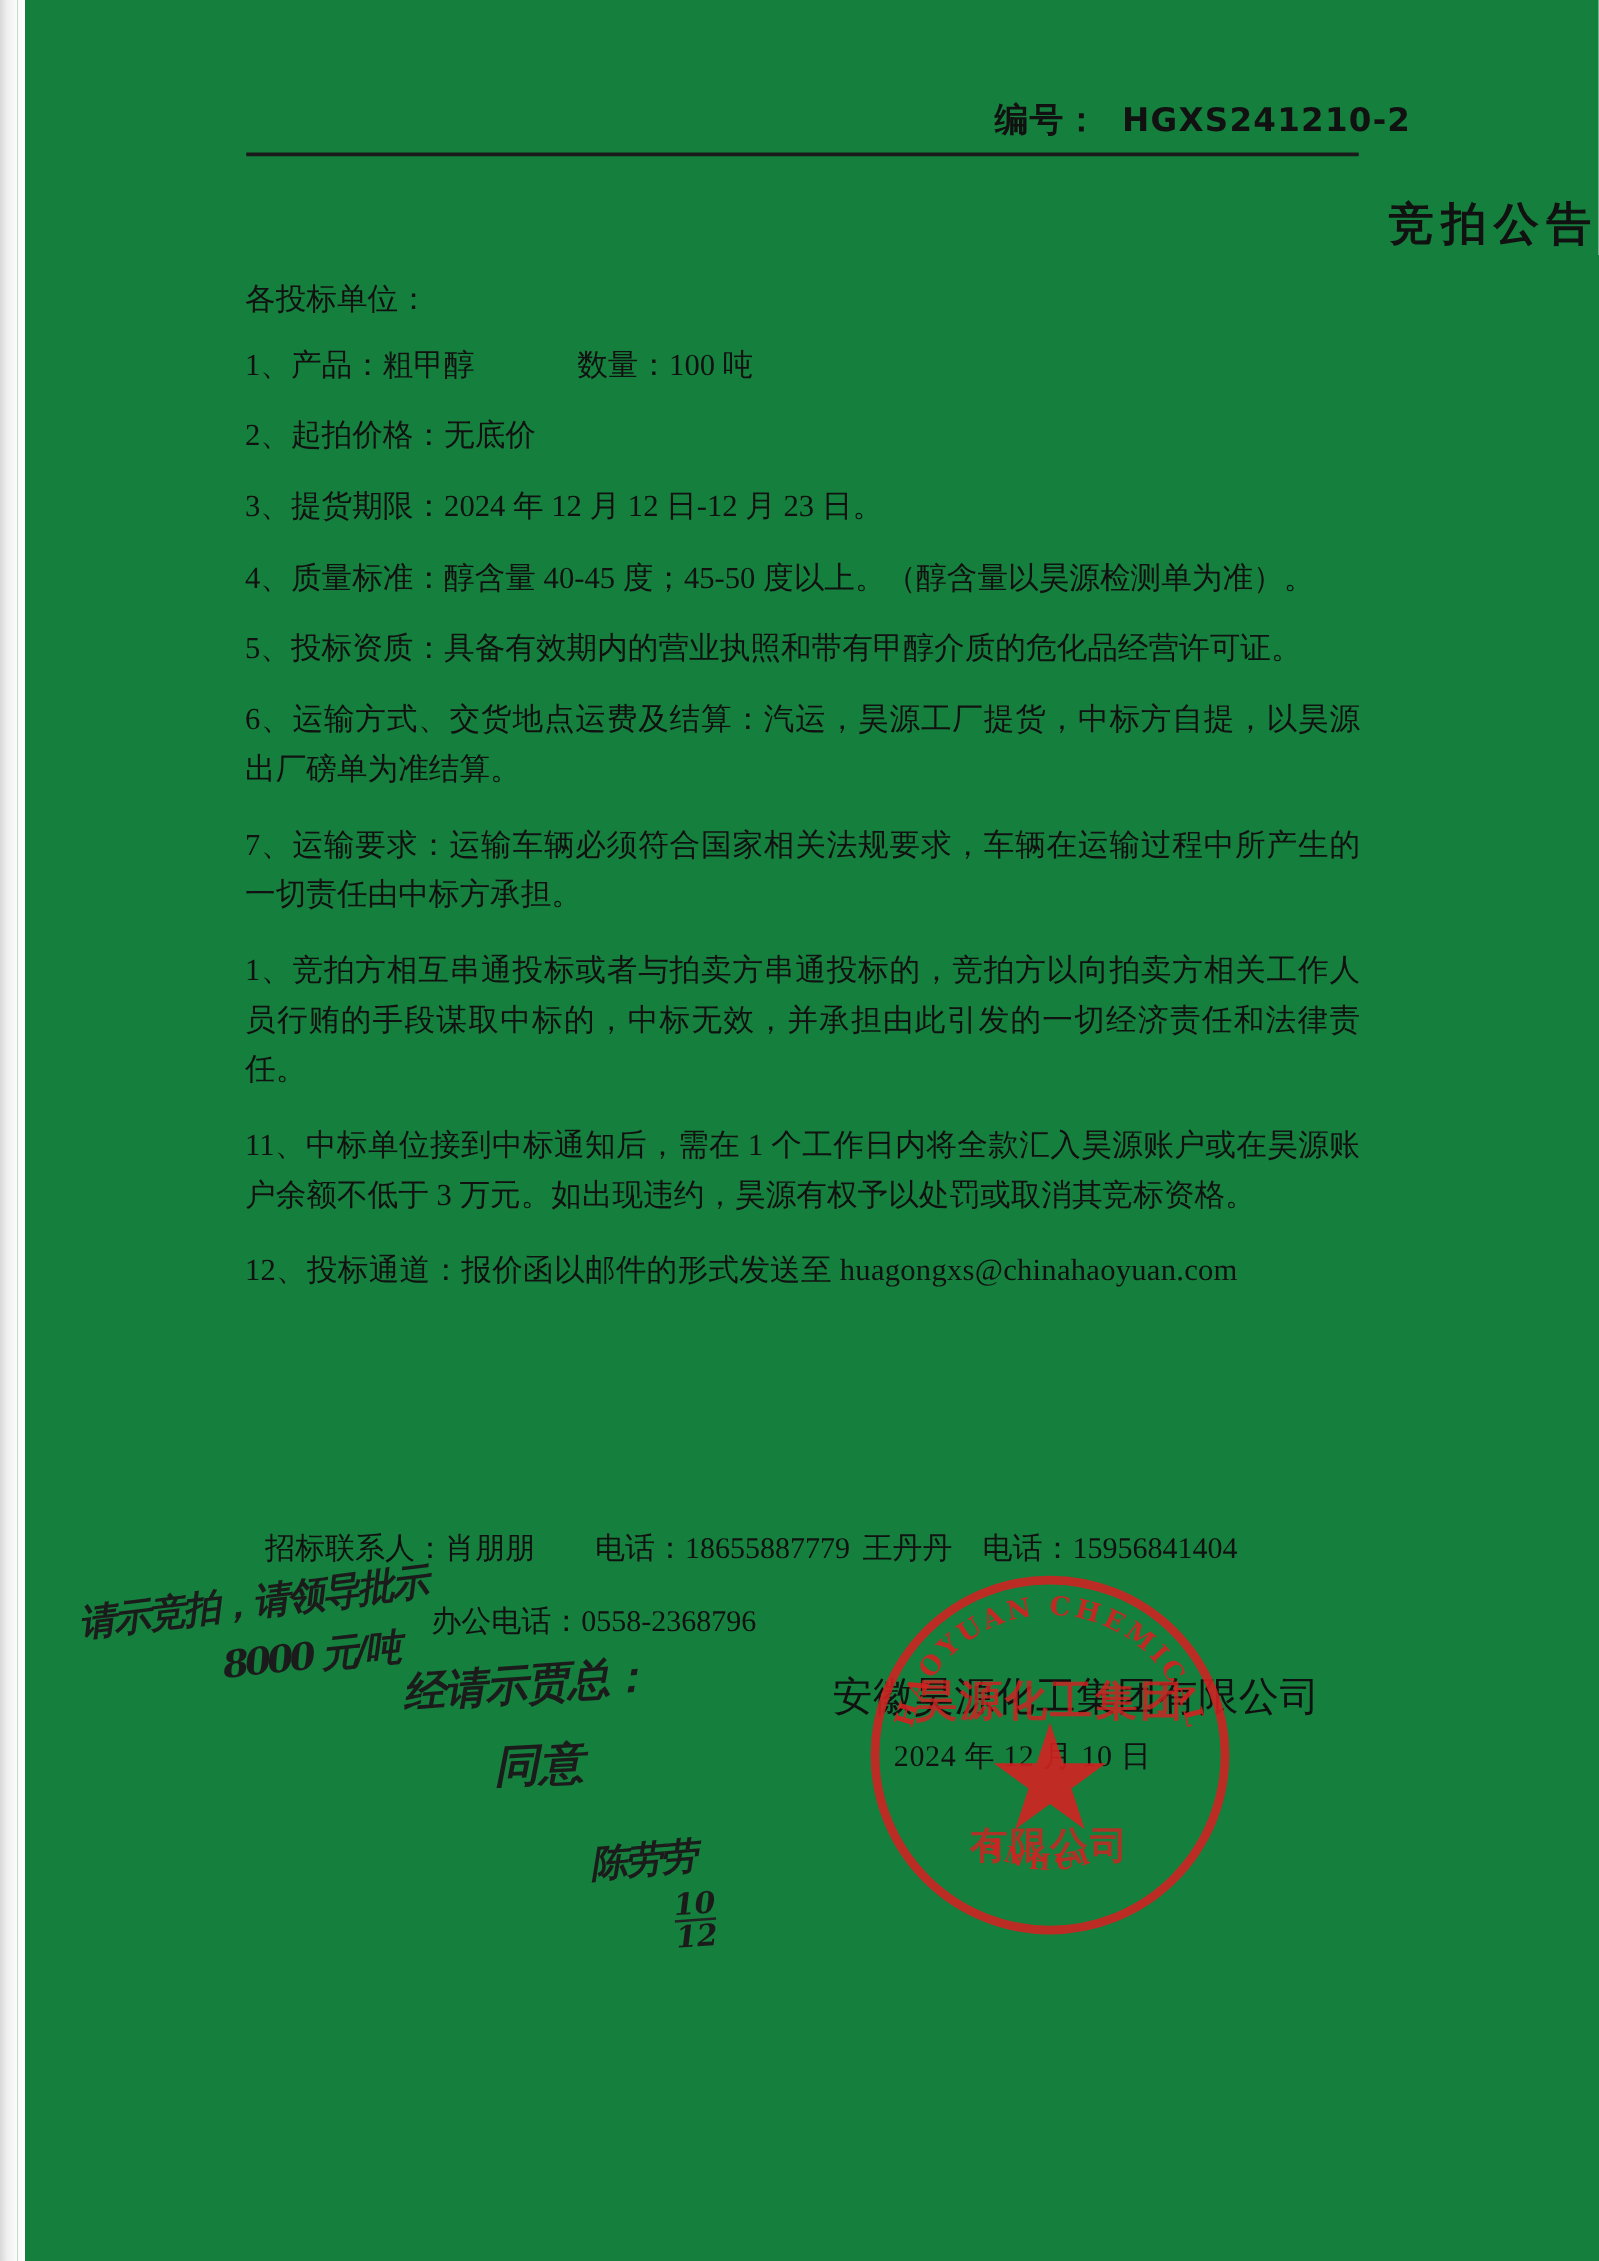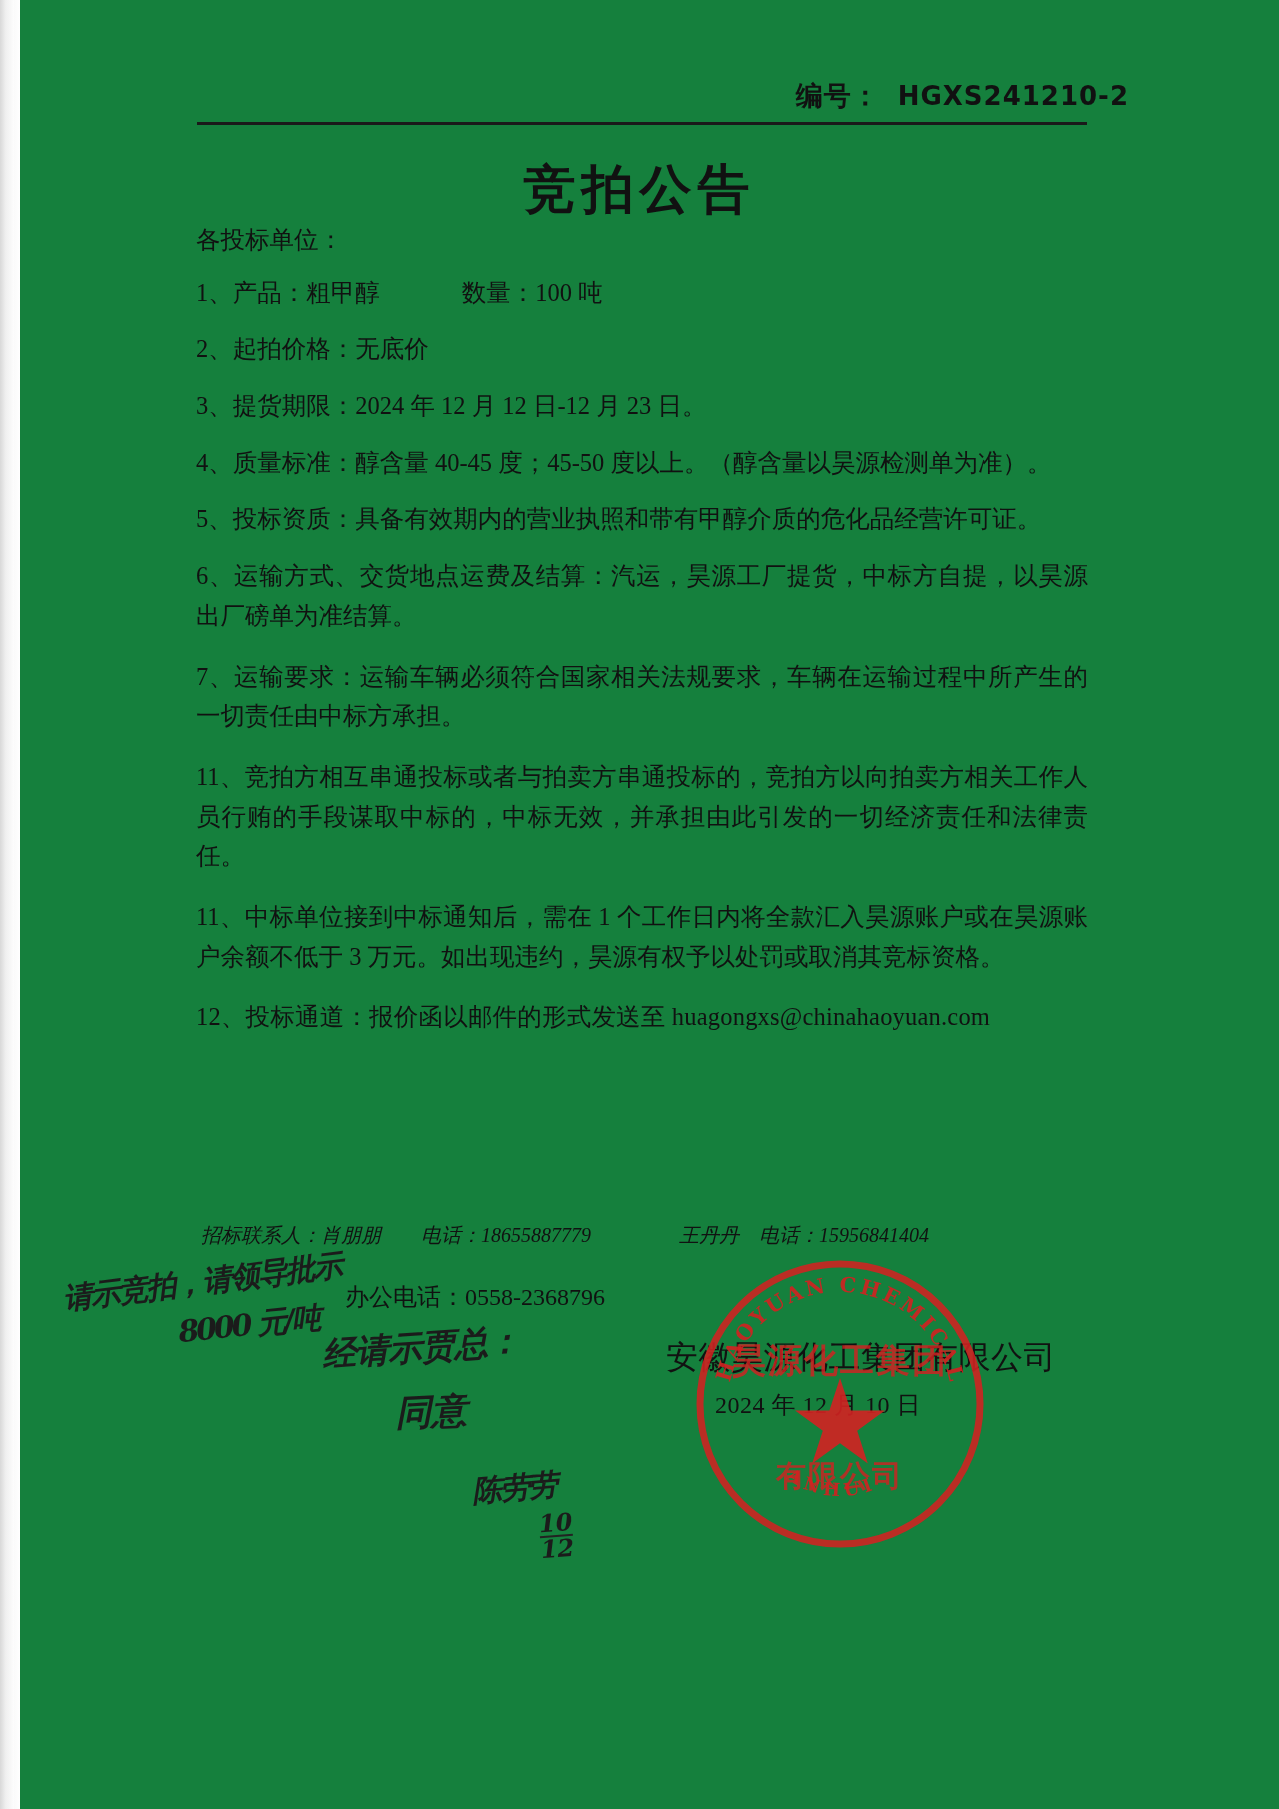--- a/index.html
+++ b/index.html
@@ -60,22 +60,22 @@
     width: 890px;
     height: 3px;
     background: #1a1a1a;
   }
 
   .title {
     position: absolute;
     top: 155px;
     left: 0;
     width: 1279px;
-    text-align: center;
-    font-size: 52px;
+    text-align: right;
+    font-size: 36px;
     font-weight: bold;
     letter-spacing: 6px;
     font-family: "DejaVu Serif", "Liberation Serif", serif;
   }
 
   .body {
     position: absolute;
     left: 196px;
     top: 220px;
     width: 892px;
@@ -92,25 +92,24 @@
   .small-gap { margin-bottom: 13px; }
   .num-gap { margin-bottom: 17px; }
   .qty-space { display: inline-block; width: 82px; }
   .mail {
     font-family: "Liberation Serif", serif;
     letter-spacing: 0.2px;
   }
 
   .contacts {
     position: absolute;
-    left: 201px;
+    left: 212px;
     top: 1222px;
     width: 900px;
-    font-size: 20px;
-    font-style: italic;
+    font-size: 24px;
   }
   .contacts .row {
     display: flex;
     align-items: baseline;
   }
   .contacts .c-left { width: 478px; }
   .contacts .c-right { }
   .office {
     position: absolute;
     left: 345px;
@@ -223,21 +222,21 @@
 
     <p class="para num-gap">
       <span>1、产品：粗甲醇</span><span class="qty-space"></span><span>数量：100 吨</span>
     </p>
     <p class="para num-gap">2、起拍价格：无底价</p>
     <p class="para num-gap">3、提货期限：2024 年 12 月 12 日-12 月 23 日。</p>
     <p class="para num-gap">4、质量标准：醇含量 40-45 度；45-50 度以上。（醇含量以昊源检测单为准）。</p>
     <p class="para num-gap">5、投标资质：具备有效期内的营业执照和带有甲醇介质的危化品经营许可证。</p>
     <p class="para gap">6、运输方式、交货地点运费及结算：汽运，昊源工厂提货，中标方自提，以昊源出厂磅单为准结算。</p>
     <p class="para gap">7、运输要求：运输车辆必须符合国家相关法规要求，车辆在运输过程中所产生的一切责任由中标方承担。</p>
-    <p class="para gap">11、竞拍方相互串通投标或者与拍卖方串通投标的，竞拍方以向拍卖方相关工作人员行贿的手段谋取中标的，中标无效，并承担由此引发的一切经济责任和法律责任。</p>
+    <p class="para gap">1、竞拍方相互串通投标或者与拍卖方串通投标的，竞拍方以向拍卖方相关工作人员行贿的手段谋取中标的，中标无效，并承担由此引发的一切经济责任和法律责任。</p>
     <p class="para gap">11、中标单位接到中标通知后，需在 1 个工作日内将全款汇入昊源账户或在昊源账户余额不低于 3 万元。如出现违约，昊源有权予以处罚或取消其竞标资格。</p>
     <p class="para mail">12、投标通道：报价函以邮件的形式发送至 huagongxs@chinahaoyuan.com</p>
   </div>
 
   <div class="contacts">
     <div class="row">
       <div class="c-left">
         <span>招标联系人：</span><span>肖朋朋</span>　　<span>电话：</span><span>18655887779</span>
       </div>
       <div class="c-right">

